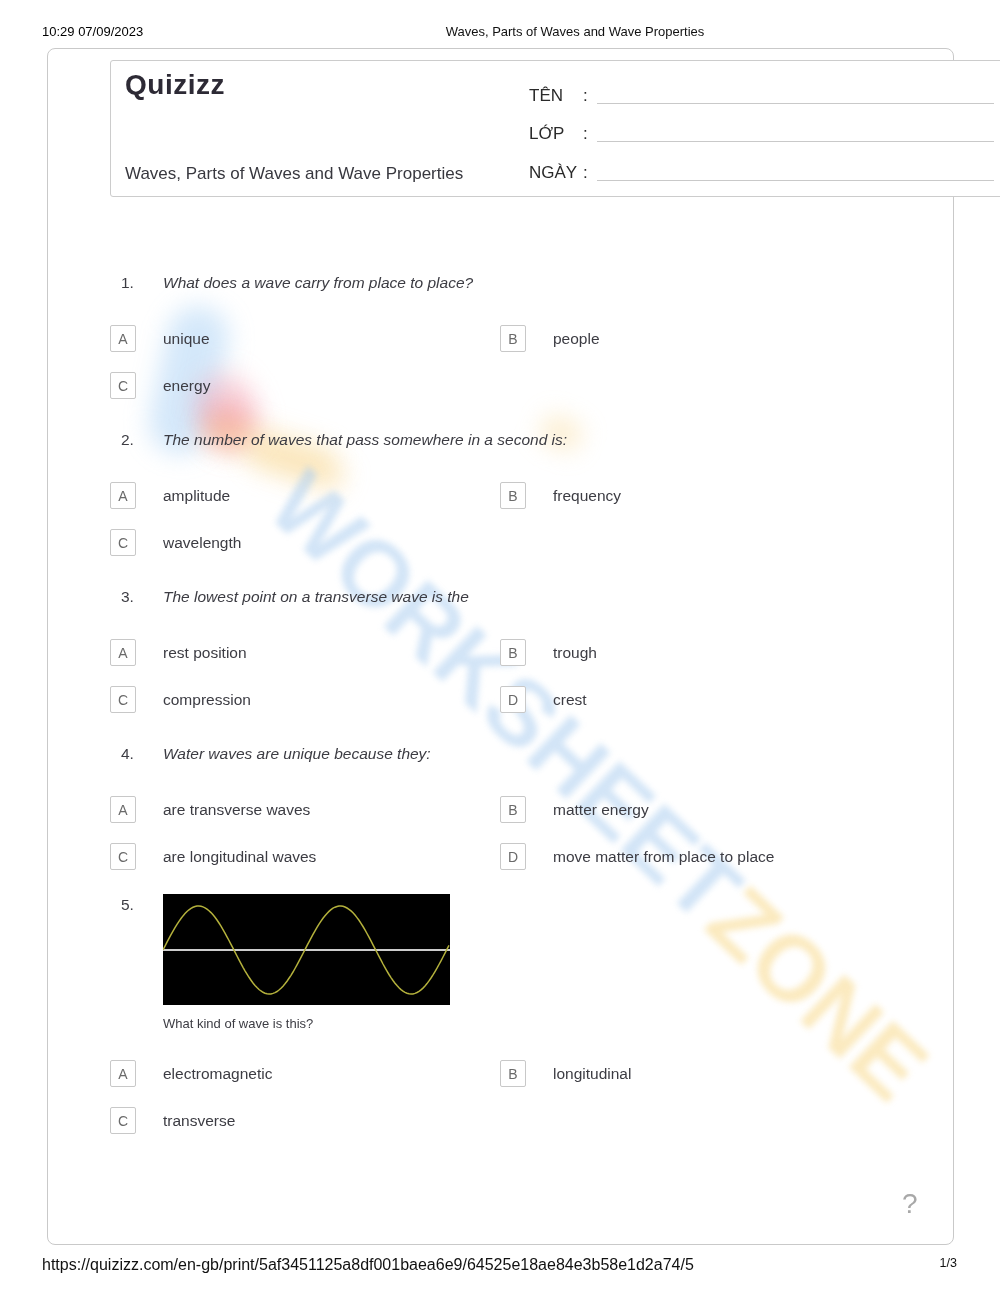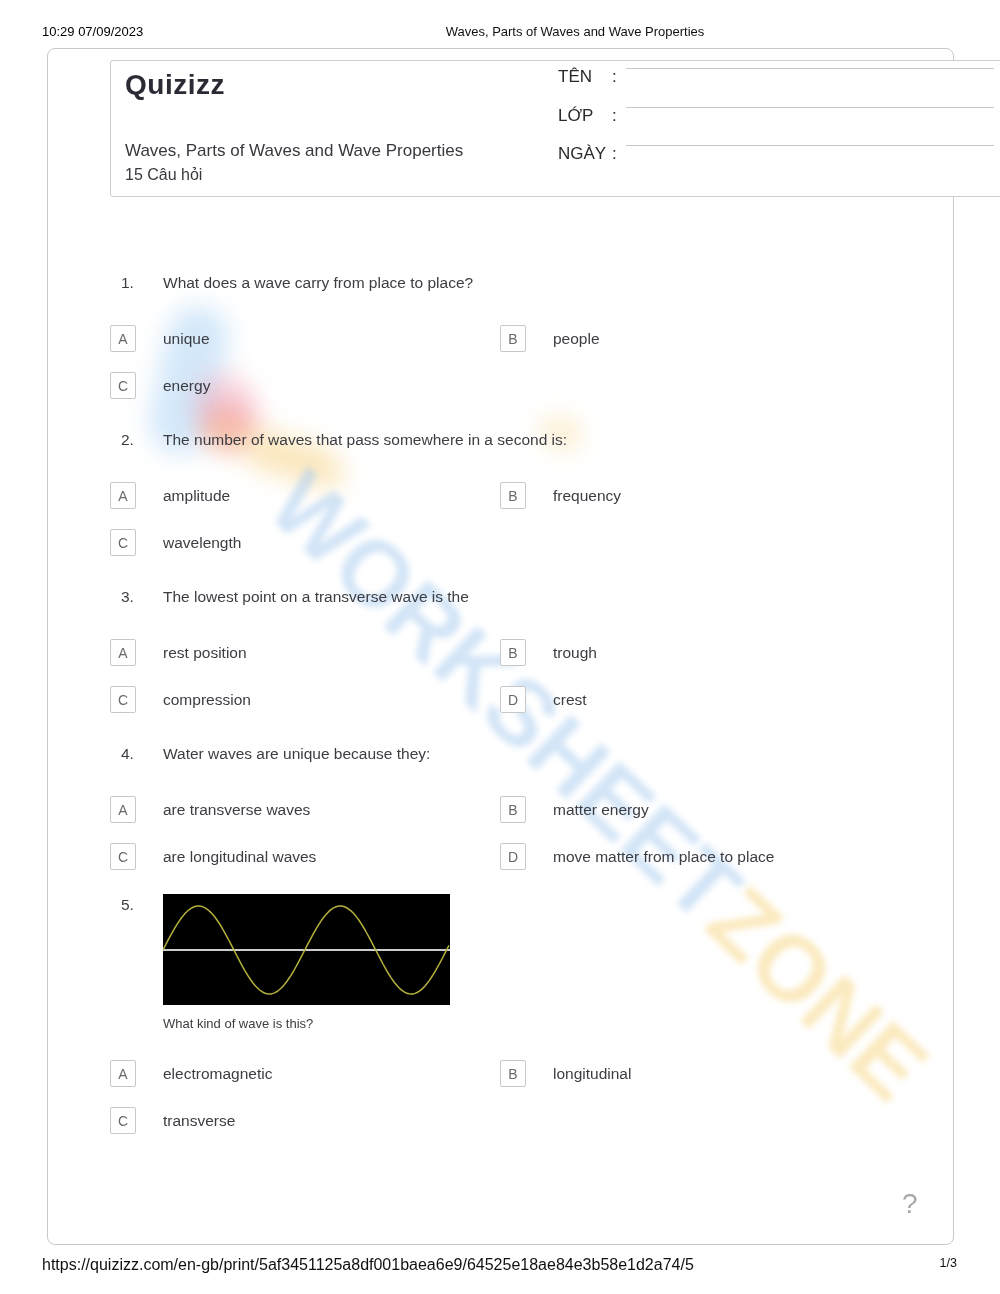--- a/index.html
+++ b/index.html
@@ -35,30 +35,30 @@
 
   
   .quiz-box { position:absolute; left:110px; top:60px; width:902px; height:137px;
     border:1px solid #cccccc; border-radius:3px; box-sizing:border-box; background:#fff; z-index:2; }
   .logo { position:absolute; left:14px; top:8px; font-size:28px; font-weight:bold;
     color:#2d2a35; letter-spacing:0.5px; }
   .quiz-title-wrap { position:absolute; left:14px; bottom:12px; }
   .quiz-title { font-size:17px; color:#38383f; }
   .quiz-subtitle { font-size:16px; color:#38383f; margin-top:5px; }
   .fields { position:absolute; left:418px; top:6px; right:17px; }
-  .f-row { display:flex; height:38.5px;margin-left:29px; }
+  .f-row { display:flex; align-items:flex-end; height:38.5px; }
   .f-label { width:54px; font-size:17px; color:#2a2a2a; line-height:20px; }
   .f-colon { width:14px; font-size:17px; color:#2a2a2a; line-height:20px; }
   .f-line { flex:1; border-bottom:1px solid #c9c9c9; margin-bottom:2px; height:1px; }
 
   
   .questions { position:absolute; left:110px; top:272px; width:784px; z-index:2; }
   .q-head { display:flex; align-items:flex-start; font-size:15.5px; color:#3c3c43; line-height:21px; }
   .qnum { width:53px; box-sizing:border-box; padding-left:11px; flex:none; }
-  .qtext { flex:1; }
+  .qtext { flex:1;font-style:italic; }
   .options { margin-top:32px; margin-bottom:30px; display:grid; grid-template-columns:390px 1fr; row-gap:20px; }
   .options.tight-bottom { margin-bottom:24px; }
   .options.q5 { margin-top:26px; margin-bottom:0; }
   .option { display:flex; align-items:center; height:27px; }
   .letter-box { width:26px; height:27px; box-sizing:border-box; border:1px solid #c8c8c8;
     border-radius:2px; background:#fff; display:flex; align-items:center; justify-content:center;
     font-size:14px; color:#6a6a6a; flex:none; }
   .opt-text { margin-left:27px; font-size:15.5px; color:#3c3c43; }
   .figure { width:287px; height:111px; background:#000; flex:none; }
   .q5-caption { margin-left:53px; margin-top:8px; font-size:13px; color:#3c3c43; line-height:21px; }
@@ -81,21 +81,20 @@
   <div class="blob blob-yel3"></div>
   <div class="wm-text"><span style="color: rgb(174, 207, 240);">WORKSHEET</span><span style="color: rgb(248, 217, 140);">ZONE</span></div>
 </div>
 
 <div class="page-box"></div>
 
 <div class="quiz-box">
   <div class="logo">Quizizz</div>
   <div class="quiz-title-wrap">
     <div class="quiz-title">Waves, Parts of Waves and Wave Properties</div>
-    <div class="quiz-subtitle">15 Câu hỏi</div>
   </div>
   <div class="fields">
     <div class="f-row">
       <span class="f-label">TÊN</span>
       <span class="f-colon">:</span>
       <span class="f-line"></span>
     </div>
     <div class="f-row">
       <span class="f-label">LỚP</span>
       <span class="f-colon">:</span>

